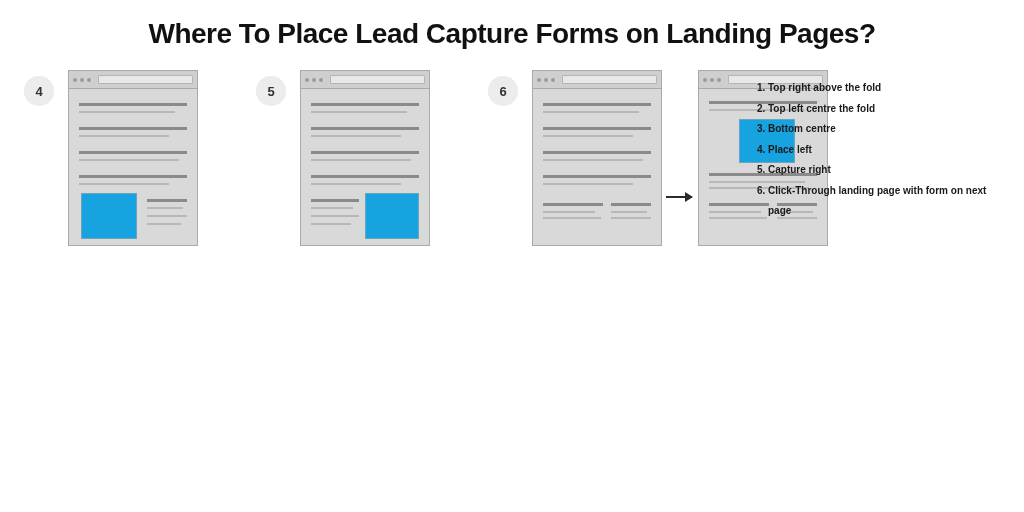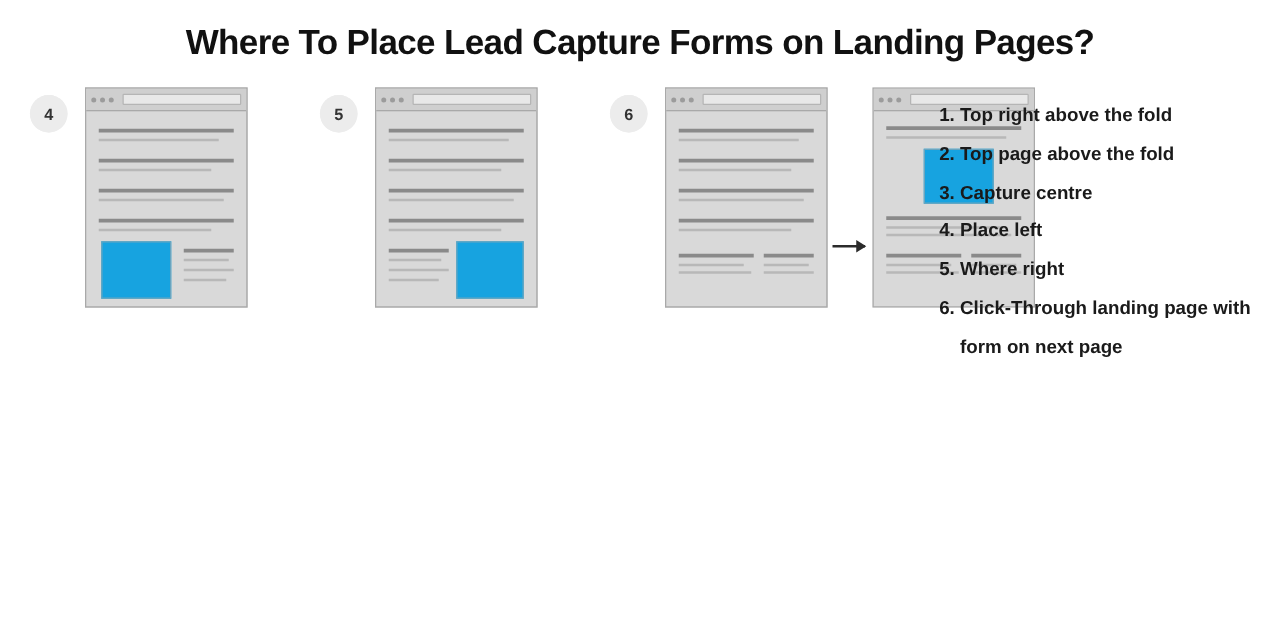--- a/index.html
+++ b/index.html
@@ -93,21 +93,21 @@
   
   .legend {
     position: absolute;
     left: 748px;
     top: 78px;
     width: 260px;
   }
   .legend ol {
     margin: 0;
     padding-left: 20px;
-    font-size: 15px;
+    font-size: 10px;
     font-weight: 700;
     line-height: 2.05;
     color: #1a1a1a;
   }
   .arrow {
     position: absolute;
     height: 2px;
     background: #2b2b2b;
   }
   .arrow::after {
@@ -312,19 +312,19 @@
         <div class="line lt" style="left:78px;top:128px;width:40px"></div>
       </div>
     </div>
   </div>
 
 </div>
 
 <div class="legend">
   <ol>
     <li>Top right above the fold</li>
-    <li>Top page above the fold</li>
-    <li>Capture centre</li>
+    <li>Top left centre the fold</li>
+    <li>Bottom centre</li>
     <li>Place  left</li>
-    <li>Where right</li>
+    <li>Capture right</li>
     <li>Click-Through landing page with form on next page</li>
   </ol>
 </div>
 
 </body></html>

